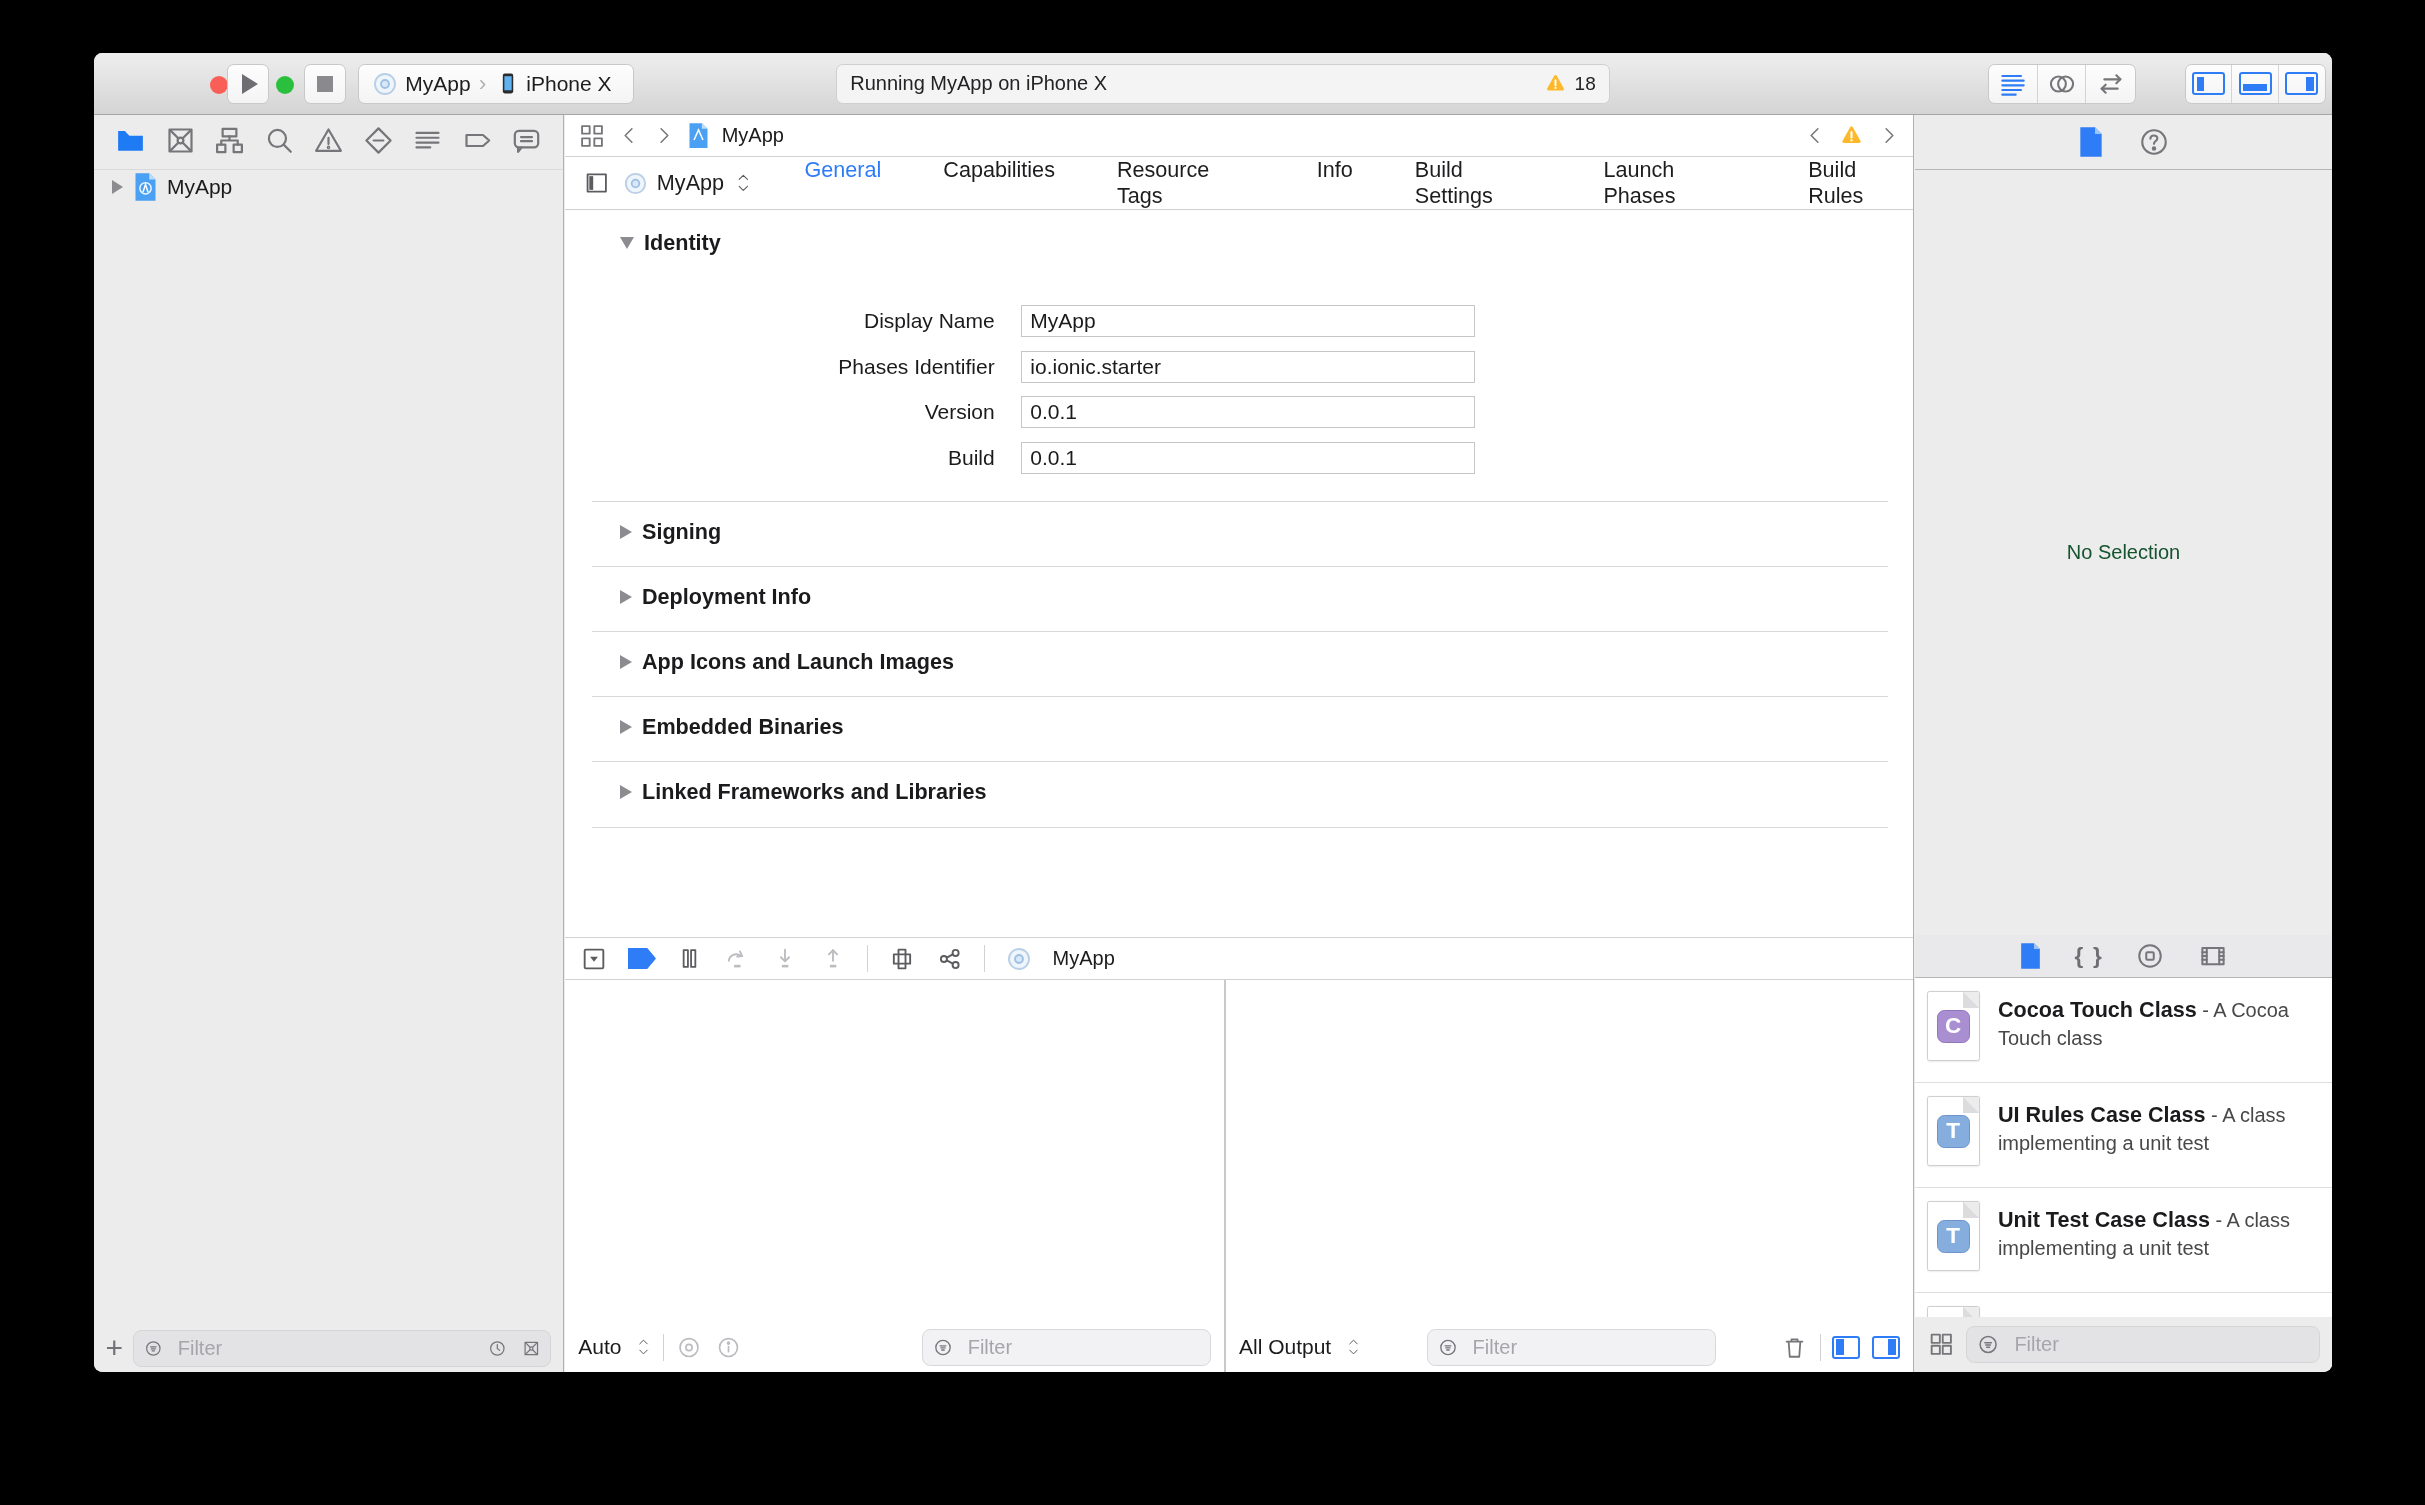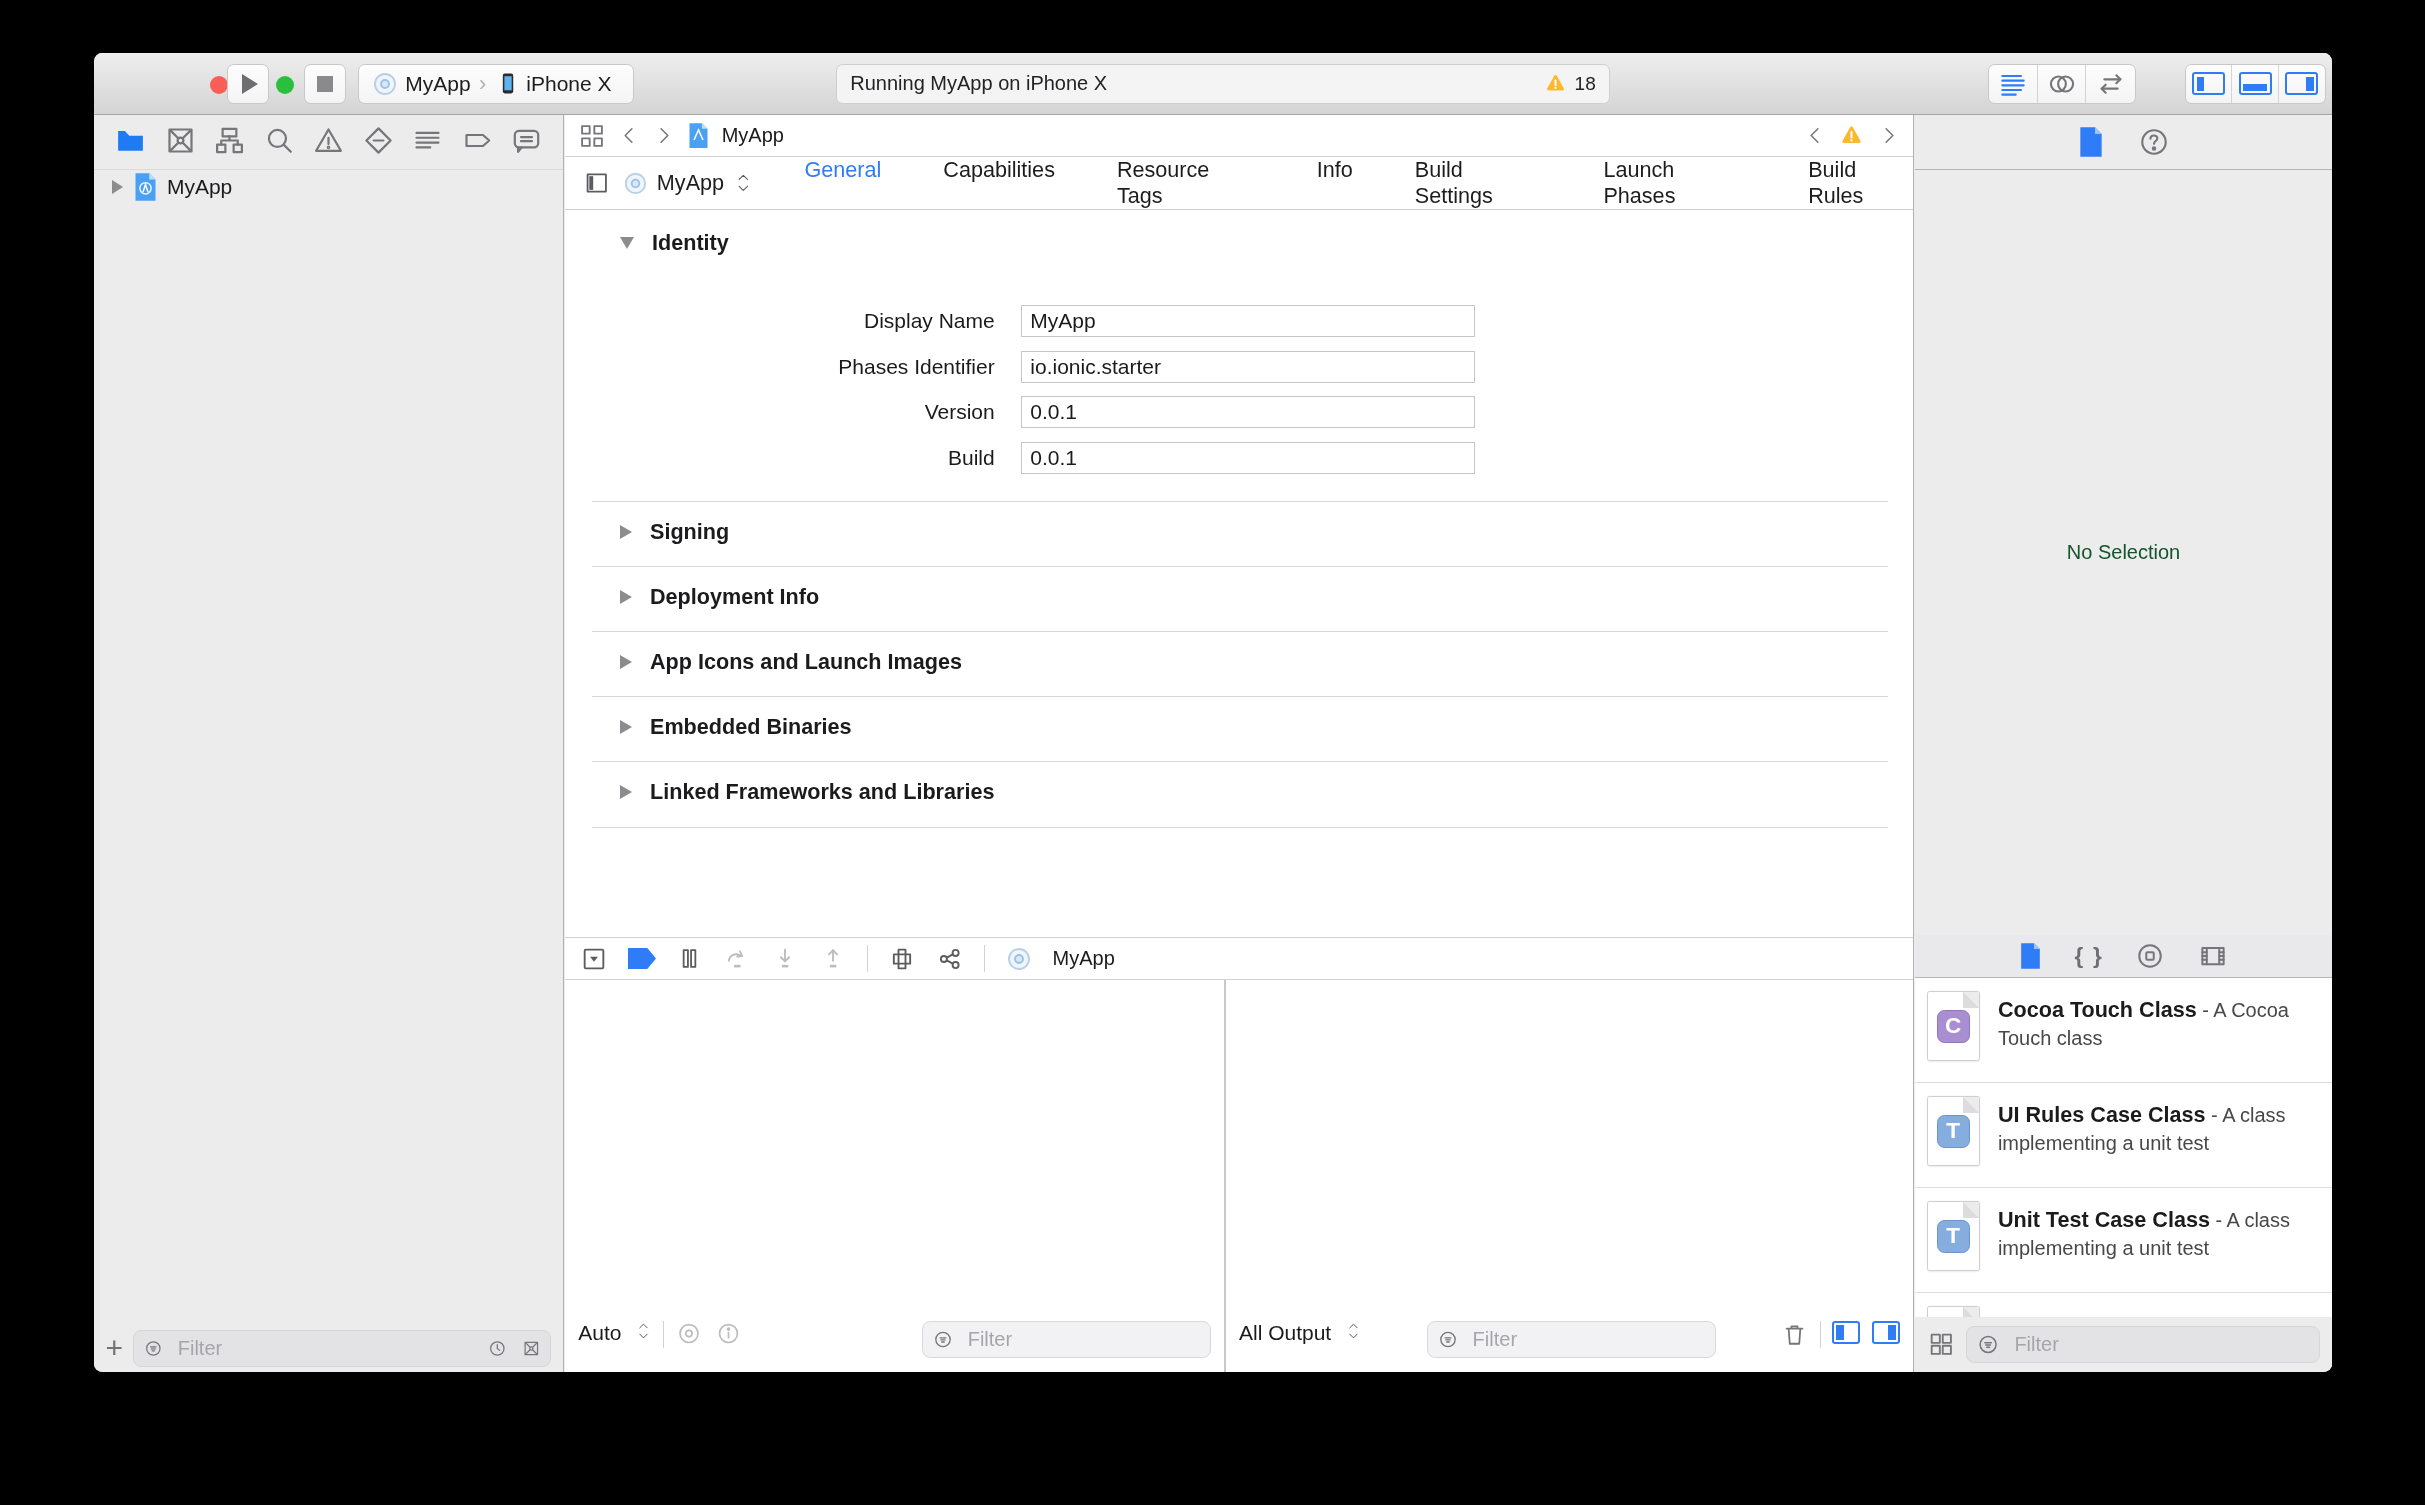--- a/index.html
+++ b/index.html
@@ -62,39 +62,39 @@
   .jumpbar { height:42px; border-bottom:0.8px solid #d2d2d4; display:flex; align-items:center; padding:0 13.3px; gap:11.6px; font-size:20px; color:#1b1b1d;}
   .jumpbar .spacer { flex:1; }
   .tabstrip { height:53px; border-bottom:0.8px solid #cfcfd1; display:flex; align-items:center; padding-left:18.3px; font-size:21.6px; color:#1d1d1f; background:#fff;}
   .target-sel { display:flex; align-items:center; gap:7.5px; margin-left:11.6px; }
   .tabs { display:flex; gap:62px; margin-left:53px; }
   .tab { cursor:default; }
   .tab.active { color:#2e7cf6; }
 
   
   .ed-content { position:relative; height:727px; background:#fff; overflow:hidden; }
-  .sec-head { position:absolute; display:flex; align-items:center; gap:18px; font-size:21.6px; font-weight:bold; color:#1b1b1d; }
+  .sec-head { position:absolute; display:flex; align-items:center; gap:10px; font-size:21.6px; font-weight:bold; color:#1b1b1d; }
   .tri-down { width:0; height:0; border-top:12.5px solid #8c8c90; border-left:7.5px solid transparent; border-right:7.5px solid transparent; }
   .tri-right{ width:0; height:0; border-left:12.5px solid #8c8c90; border-top:7.5px solid transparent; border-bottom:7.5px solid transparent; }
   .frow { position:absolute; left:0; display:flex; align-items:center; height:32px; }
   .frow label { width:443px; text-align:right; font-size:21px; color:#1b1b1d; padding-right:13.3px; }
   .frow input { position:absolute; left:456px; width:454px; height:32px; border:0.8px solid #c6c6c8; background:#fff;
                 font-size:21px; color:#1b1b1d; padding:0 8.3px; font-family:inherit; outline:none;}
   .sep { position:absolute; left:27px; width:1296px; height:0.8px; background:#d8d8d8; }
 
   
   .debugbar { height:43px; border-top:0.8px solid #d2d2d4; border-bottom:0.8px solid #d2d2d4; display:flex; align-items:center; padding:0 15px; gap:20px; background:#fff; font-size:20px; color:#1b1b1d;}
   .dbg-div { width:0.8px; height:27px; background:#d2d2d4; }
   .bp-arrow { width:28px; height:21.6px; background:#2e7cf6; clip-path:polygon(0 0,68% 0,100% 50%,68% 100%,0 100%); }
   .debugarea { display:flex; height:393px; }
   .dpane { position:relative; background:#fff; }
   .dpane.left { width:659px; }
   .dpane-div { width:1.7px; background:#c9c9cb; }
   .dpane.right { flex:1; }
-  .dbar { position:absolute; left:0; right:0; bottom:0; height:52px; display:flex; align-items:flex-start; padding:0 13.3px; gap:11.6px; font-size:21px; color:#1b1b1d; }
+  .dbar { position:absolute; left:0; right:0; bottom:0; height:52px; display:flex; align-items:center; padding:0 13.3px; gap:11.6px; font-size:21px; color:#1b1b1d; }
   .dbar .filter-cap { flex:0 0 289px; }
   .toggle-console { width:28px; height:23px; border:2.5px solid #2e7cf6; border-radius:3.3px; position:relative; }
   .toggle-console i { position:absolute; top:1.7px; bottom:1.7px; width:8.3px; background:#2e7cf6; }
   .toggle-console.l i { left:1.7px; } .toggle-console.r i { right:1.7px; }
 
   
   .insp-topbar { height:55px; border-bottom:0.8px solid #b6b6b8; display:flex; align-items:center; justify-content:center; gap:33px; }
   .insp-empty { height:765px; display:flex; align-items:center; justify-content:center; }
   .no-sel { font-size:20px; color:#14532d; }
   .lib-tabbar { height:43px; border-bottom:0.8px solid #b6b6b8; display:flex; align-items:center; justify-content:center; gap:32px; background:#e9e9eb; }

